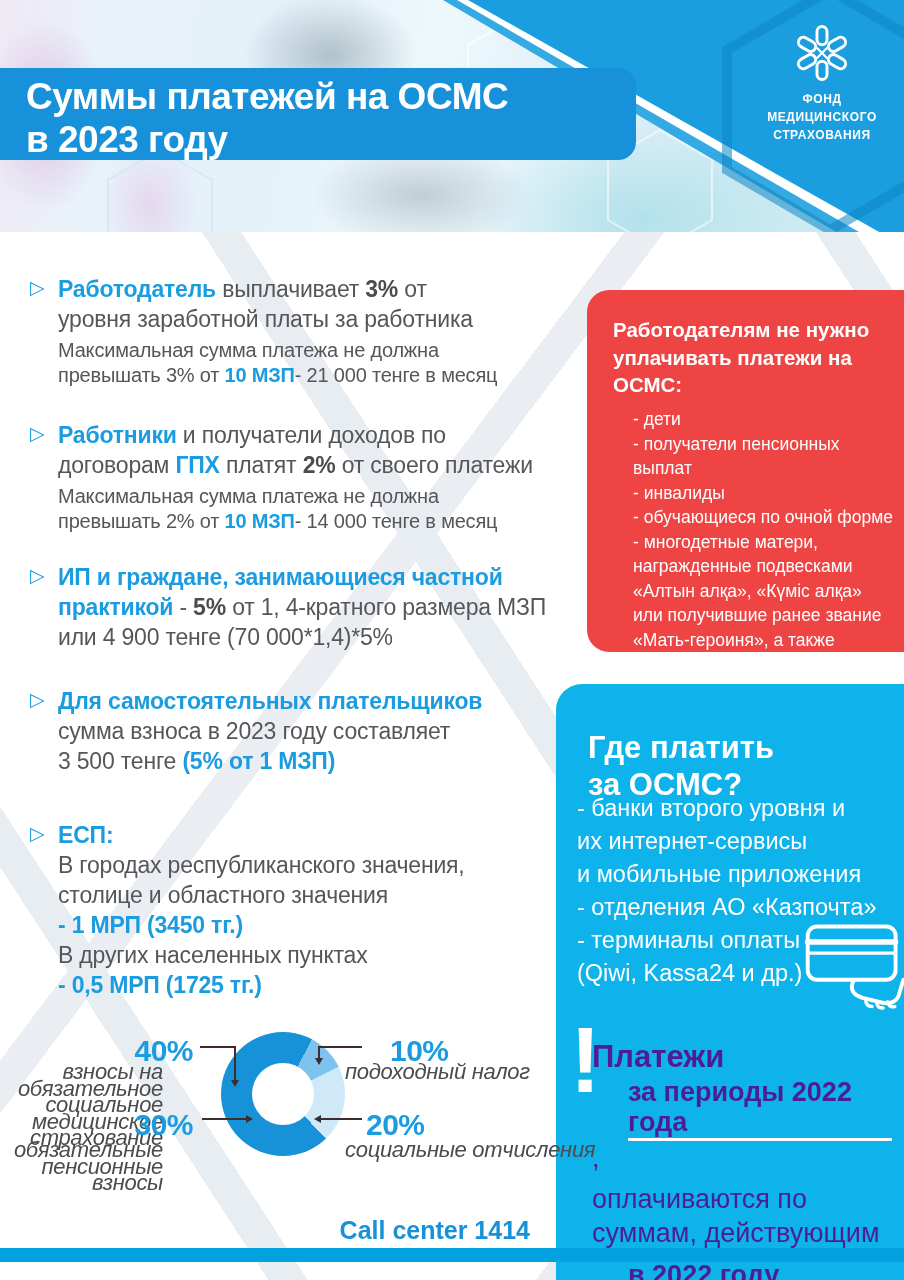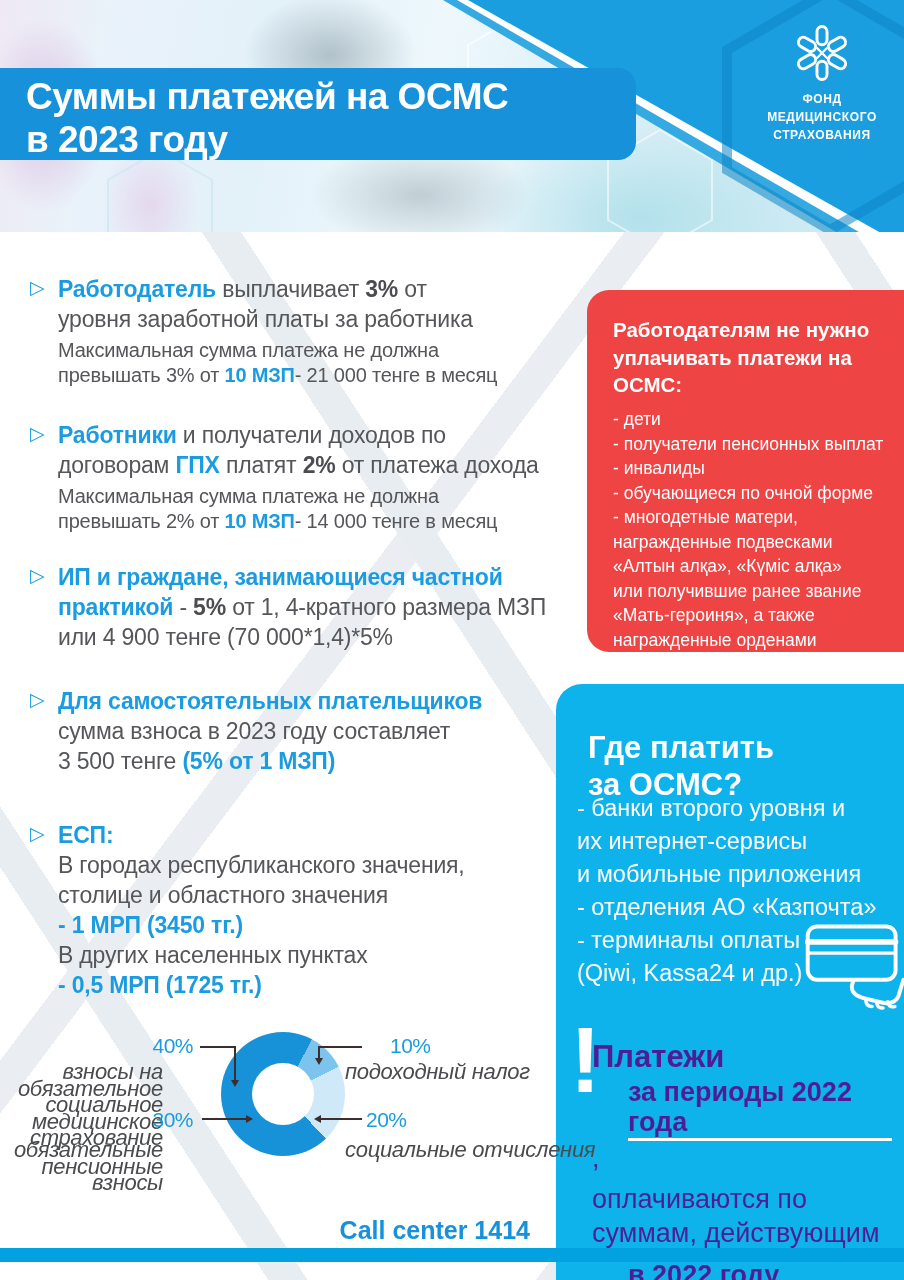--- a/index.html
+++ b/index.html
@@ -65,39 +65,39 @@
   .blue{color:#1B9CE0;font-weight:700;}
   .darkb{color:#4B4C4F;font-weight:700;}
   
   .exempt-box{
     position:absolute;left:587px;top:290px;width:317px;height:362px;z-index:1;
     background:#ef4444;border-radius:22px 0 0 22px;color:#fff;
     padding:26px 8px 0 26px;
   }
   .exempt-box .ex-title{font-size:20.5px;font-weight:700;line-height:1.35;white-space:pre-line;}
   .exempt-box .ex-items{margin-top:8px;font-size:17.5px;line-height:24.5px;}
-  .exempt-box .ex-items div{white-space:pre-line;}
+  .exempt-box .ex-items div{white-space:pre-line;margin-left:20px;}
   .pay-box{
     position:absolute;left:556px;top:684px;width:348px;height:622px;z-index:1;
     background:#0FB3EB;border-radius:26px 0 0 0;color:#fff;
   }
   .pay-heading{position:absolute;left:32px;top:46px;font-size:31px;font-weight:700;line-height:1.18;white-space:pre-line;}
   .pay-lines{position:absolute;left:21px;top:108px;width:320px;font-size:23.5px;line-height:33px;white-space:pre-line;}
   .card-icon{position:absolute;left:247px;top:236px;}
   .alert-excl{position:absolute;left:14px;top:330px;font-size:92px;font-weight:700;color:#fff;line-height:1;}
   .alert-text{position:absolute;left:36px;top:356px;width:300px;font-size:27px;line-height:34px;color:#4c1d95;}
   .alert-title{display:block;font-size:31px;font-weight:700;margin-bottom:3px;}
   .u{font-weight:700;border-bottom:3px solid #fff;padding-bottom:1px;display:inline-block;line-height:30px;margin-left:36px;}
   .alert-mid{display:block;white-space:pre-line;margin:7px 0 8px 0;}
   
   .donut{position:absolute;left:221px;top:1032px;width:124px;height:124px;border-radius:50%;z-index:1;}
   .donut::after{
     content:"";position:absolute;left:31px;top:31px;width:62px;height:62px;border-radius:50%;background:#fff;
   }
-  .pct{position:absolute;font-size:21px;font-weight:400;color:#1B9CE0;z-index:1;letter-spacing:-0.5px;}
+  .pct{position:absolute;font-size:30px;font-weight:700;color:#1B9CE0;z-index:1;letter-spacing:-0.5px;}
   .pct.r{width:103px;text-align:right;left:90px;}
   .cap{position:absolute;font-size:22px;font-style:italic;color:#4A4B4E;line-height:16.5px;white-space:pre-line;z-index:1;letter-spacing:-0.3px;}
   .cap.r{width:178px;text-align:right;left:0;}
   .lead-line{position:absolute;background:#3E2D2D;z-index:1;}
   .arrow{position:absolute;width:0;height:0;z-index:1;}
   .arrow.down{border-left:4px solid transparent;border-right:4px solid transparent;border-top:7px solid #3E2D2D;}
   .arrow.right{border-top:4px solid transparent;border-bottom:4px solid transparent;border-left:7px solid #3E2D2D;}
   .arrow.left{border-top:4px solid transparent;border-bottom:4px solid transparent;border-right:7px solid #3E2D2D;}
   
   .call-center{position:absolute;left:330px;top:1216px;width:200px;text-align:right;font-size:25px;font-weight:700;color:#1791D9;z-index:1;}
@@ -150,21 +150,21 @@
     <span class="bullet">▷</span>
     <p class="main"><span class="blue">Работодатель</span><span> выплачивает </span><span class="darkb">3%</span><span> от
 уровня заработной платы за работника</span></p>
     <p class="note"><span>Максимальная сумма платежа не должна
 превышать 3% от </span><span class="blue">10 МЗП</span><span>- 21 000 тенге в месяц</span></p>
   </section>
 
   <section class="block" style="top:420px;">
     <span class="bullet">▷</span>
     <p class="main"><span class="blue">Работники</span><span> и получатели доходов по
-договорам </span><span class="blue">ГПХ</span><span> платят </span><span class="darkb">2%</span><span> от платежа дохода</span></p>
+договорам </span><span class="blue">ГПХ</span><span> платят </span><span class="darkb">2%</span><span> от своего платежи</span></p>
     <p class="note"><span>Максимальная сумма платежа не должна
 превышать 2% от </span><span class="blue">10 МЗП</span><span>- 14 000 тенге в месяц</span></p>
   </section>
 
   <section class="block" style="top:562px;">
     <span class="bullet">▷</span>
     <p class="main"><span class="blue">ИП и граждане, занимающиеся частной
 практикой</span><span> - </span><span class="darkb">5%</span><span> от 1, 4-кратного размера МЗП
 или 4 900 тенге (70 000*1,4)*5%</span></p>
   </section>

